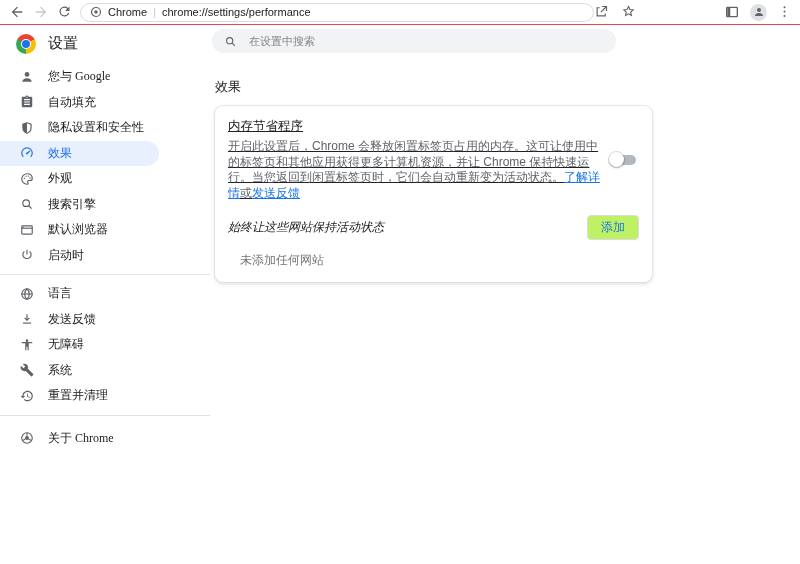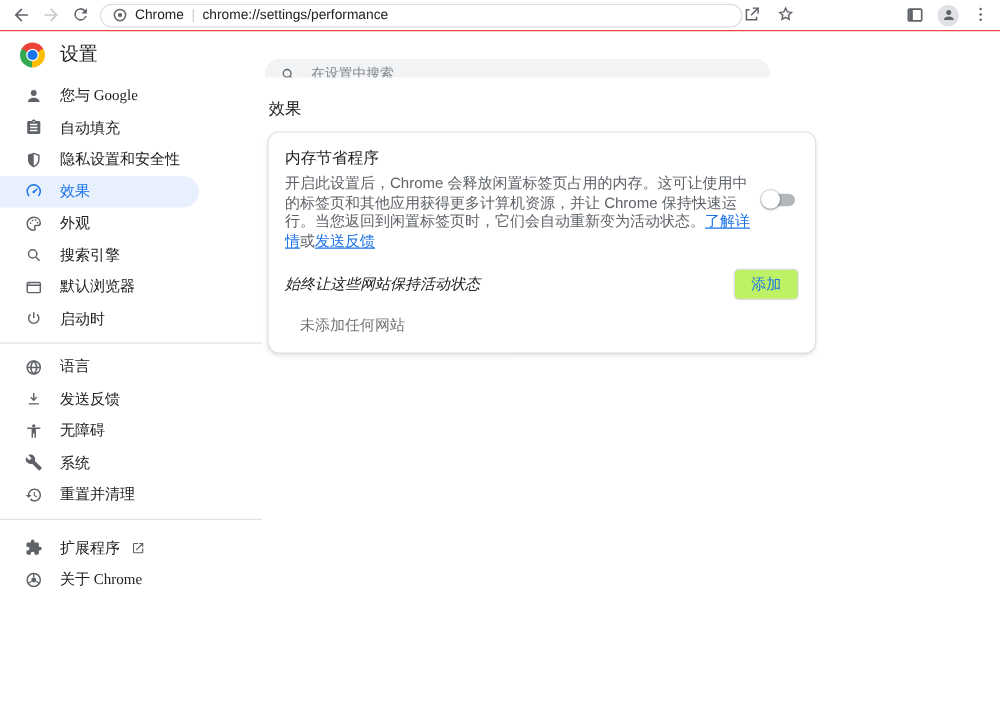--- a/index.html
+++ b/index.html
@@ -21,42 +21,42 @@
   .omni-icon{color:#5f6368;}
   .tb-right{display:flex;align-items:center;margin-left:auto;margin-right:7px;}
   .avatar{width:17px;height:17px;border-radius:50%;background:#dfe1e5;display:flex;align-items:center;justify-content:center;color:#5f6368;}
   
   .s-header{position:absolute;top:25px;left:0;right:0;height:37px;background:#fff;display:flex;align-items:center;}
   .s-logo{margin-left:16px;width:20px;height:20px;border-radius:50%;position:relative;flex:0 0 auto;
     background:conic-gradient(from 60deg,#fbbc04 0 120deg,#34a853 0 240deg,#ea4335 0 360deg);}
   .s-logo::before{content:"";position:absolute;left:50%;top:50%;width:10px;height:10px;margin:-5px 0 0 -5px;border-radius:50%;background:#fff;}
   .s-logo::after{content:"";position:absolute;left:50%;top:50%;width:8px;height:8px;margin:-4px 0 0 -4px;border-radius:50%;background:#1a73e8;}
   .s-title{margin-left:12px;font-size:15px;color:#202124;}
-  .s-search{position:absolute;left:212px;top:22px;width:404px;height:24px;border-radius:12px;
+  .s-search{position:absolute;left:212px;top:4px;width:404px;height:24px;border-radius:12px;
     background:#f1f3f4;display:flex;align-items:center;padding:0 0 0 12px;box-sizing:border-box;}
   .s-search input{border:0;background:transparent;outline:none;font-size:11px;color:#202124;margin-left:10px;width:300px;
     font-family:"Liberation Sans","DejaVu Sans",sans-serif;}
   .s-search input::placeholder{color:#80868b;}
   .search-glyph{color:#5f6368;}
   
   .sidebar{position:absolute;left:0;top:62px;width:210px;bottom:0;background:#fff;padding-top:2px;font-family:Liberation Serif, serif;}
   .sb-item{height:25.5px;display:flex;align-items:center;padding-left:20px;font-size:12px;color:#202124;cursor:pointer;}
   .sb-icon{width:14px;height:14px;color:#5f6368;margin-right:14px;flex:0 0 auto;}
   .sb-item.selected{background:#e8f0fe;color:#1a73e8;border-radius:0 17px 17px 0;margin-right:51px;padding-right:31px;}
   .sb-item.selected .sb-icon{color:#1a73e8;}
   .sb-divider{border-top:1px solid #e1e3e5;margin:6px 0;}
   .sb-footer{padding-top:4px;}
   .ext-link{width:11px;height:11px;color:#5f6368;margin-left:9px;}
   
   .content{position:absolute;left:210px;top:62px;right:0;bottom:0;background:#fff;}
   .section-title{margin:16px 0 0 5px;font-size:13px;color:#202124;}
   .card{margin:10px 0 0 5px;width:437px;box-sizing:border-box;background:#fff;border-radius:8px;
     padding:12px 13px 13px 13px;
     box-shadow:0 0 0 1px rgba(218,220,224,.7),0 2px 4px rgba(60,64,67,.18);}
-  .ms-row{display:flex;align-items:center;}
+  .ms-row{display:flex;align-items:center;text-decoration:underline;}
   .ms-text{width:374px;}
   .ms-title{font-size:12.5px;color:#202124;margin:0 0 4px 0;}
   .ms-desc{font-size:12px;line-height:15.5px;color:#5f6368;margin:0;}
   .ms-desc a{color:#1a73e8;text-decoration:underline;cursor:pointer;}
   .toggle{margin-left:auto;margin-right:3px;position:relative;width:26px;height:15px;flex:0 0 auto;cursor:pointer;}
   .toggle .track{position:absolute;left:0;top:2.5px;width:26px;height:10px;border-radius:5px;background:#b3b8bd;}
   .toggle .knob{position:absolute;left:-1px;top:0;width:15px;height:15px;border-radius:50%;background:#fff;
     box-shadow:0 0 0 1px rgba(0,0,0,.12),0 1px 2px rgba(0,0,0,.3);}
   .ka-row{display:flex;align-items:center;margin-top:14px;}
   .ka-label{font-size:12px;color:#202124;font-style:italic;}
@@ -269,33 +269,20 @@
       </span>
     <span>重置并清理</span>
   </div>
 
   <div class="sb-divider"></div>
 
   <div class="sb-footer">
     <div class="sb-item">
       <span class="sb-icon">
           <svg viewBox="0 0 24 24" width="14" height="14">
-            <path fill="currentColor" d="M20.5 11H19V7c0-1.1-.9-2-2-2h-4V3.5a2.5 2.5 0 0 0-5 0V5H4c-1.1 0-2 .9-2 2v3.8h1.5c1.5 0 2.7 1.2 2.7 2.7S5 16.2 3.5 16.2H2V20c0 1.1.9 2 2 2h3.8v-1.5c0-1.5 1.2-2.7 2.7-2.7 1.5 0 2.7 1.2 2.7 2.7V22H17c1.1 0 2-.9 2-2v-4h1.5a2.5 2.5 0 0 0 0-5z"></path>
-          </svg>
-        </span>
-      <span>扩展程序</span>
-      <span class="ext-link">
-          <svg viewBox="0 0 24 24" width="11" height="11">
-            <path fill="currentColor" d="M19 19H5V5h7V3H5a2 2 0 0 0-2 2v14a2 2 0 0 0 2 2h14c1.1 0 2-.9 2-2v-7h-2v7zM14 3v2h3.59l-9.83 9.83 1.41 1.41L19 6.41V10h2V3h-7z"></path>
-          </svg>
-        </span>
-    </div>
-    <div class="sb-item">
-      <span class="sb-icon">
-          <svg viewBox="0 0 24 24" width="14" height="14">
             <circle cx="12" cy="12" r="9" fill="none" stroke="currentColor" stroke-width="2"></circle>
             <circle cx="12" cy="12" r="3.4" fill="currentColor"></circle>
             <path stroke="currentColor" stroke-width="1.8" d="M12 8.5V3M9 13.7l-4.8 2.8M15 13.7l4.8 2.8"></path>
           </svg>
         </span>
       <span>关于 Chrome</span>
     </div>
   </div>
 </nav>
 

